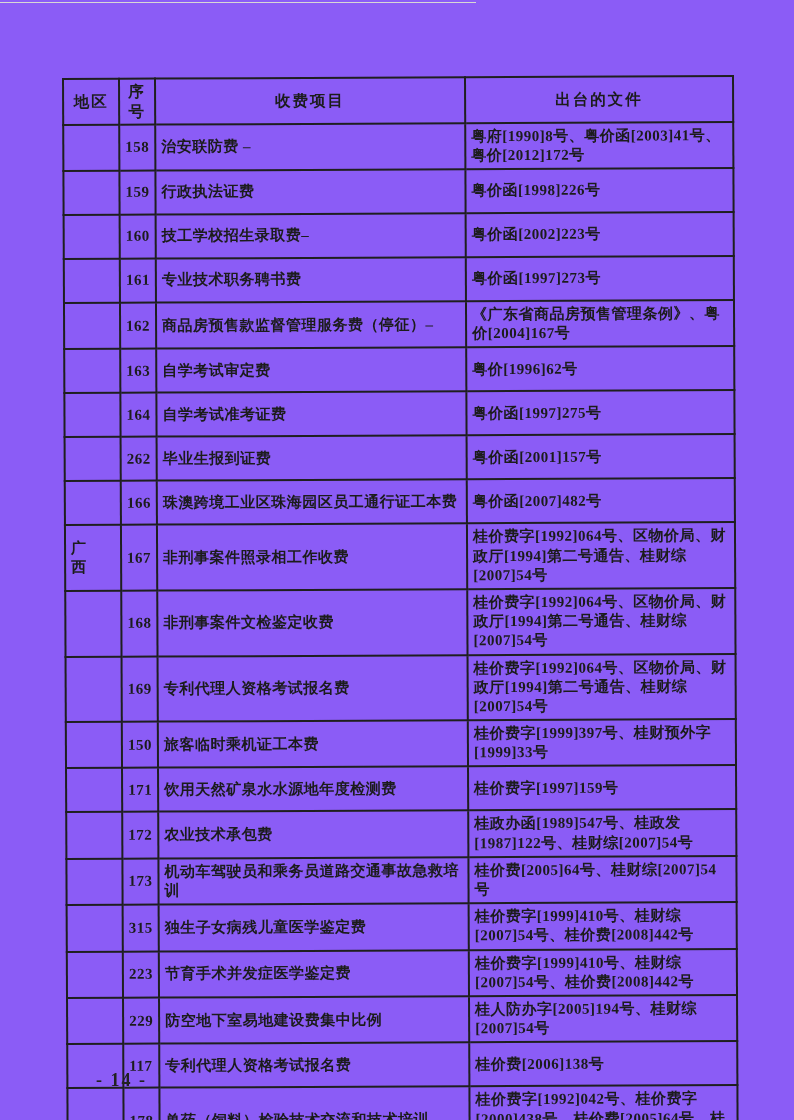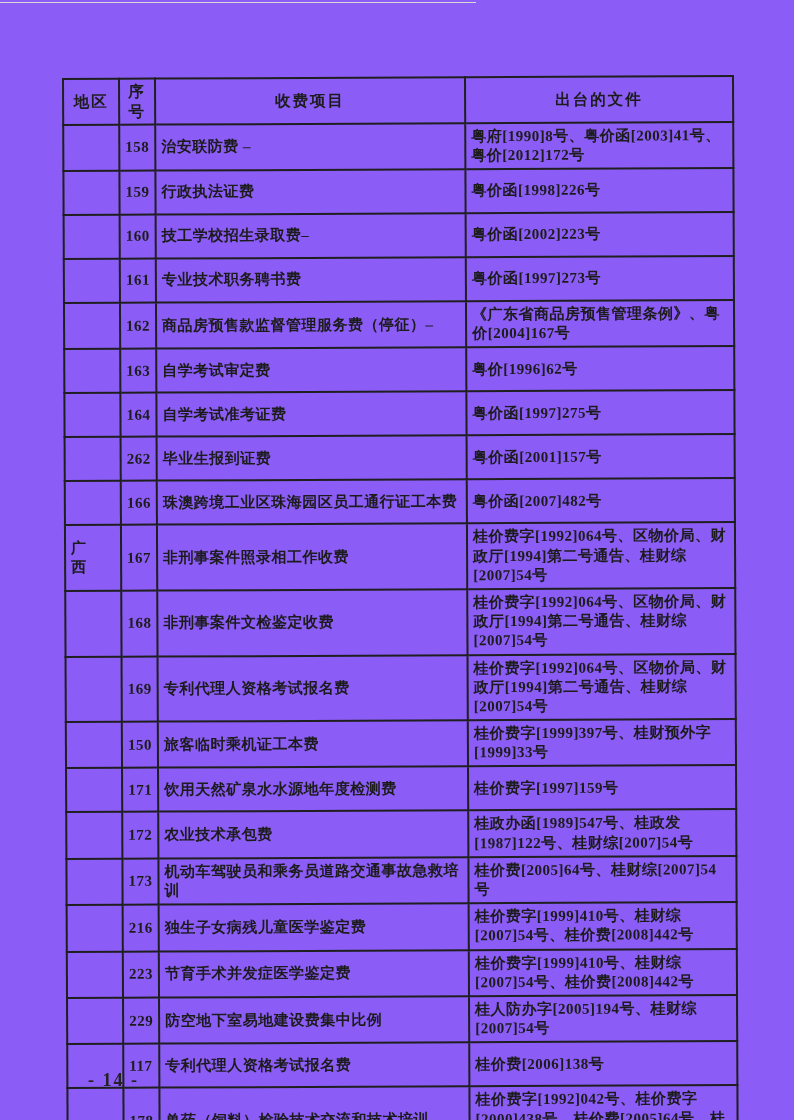--- a/index.html
+++ b/index.html
@@ -54,21 +54,21 @@
     font-weight: 700;
     letter-spacing: 2px;
     padding: 2px;
   }
   .c-region { text-align: left; padding: 2px; font-family: Liberation Serif, serif; }
   .c-no     { text-align: left; padding: 2px 1px; font-size: 15px; letter-spacing: 0; margin-top: 8px; }
   .c-item   { text-align: left; height: 36px; }
   .c-doc    { text-align: left; height: 36px; font-size: 14.5px; letter-spacing: 0.2px; }
   .footer {
     position: absolute;
-    left: 88px;
+    left: 96px;
     top: 1070px;
     font-size: 18px;
     letter-spacing: 2px;
     font-weight: 600;
     color: #222;
   }
 </style>
 </head>
 <body>
 
@@ -199,21 +199,21 @@
 
   <tr>
     <td class="c-region"></td>
     <td class="c-no">173</td>
     <td class="c-item">机动车驾驶员和乘务员道路交通事故急救培训</td>
     <td class="c-doc">桂价费[2005]64号、桂财综[2007]54号</td>
   </tr>
 
   <tr>
     <td class="c-region"></td>
-    <td class="c-no">216</td>
+    <td class="c-no">315</td>
     <td class="c-item">独生子女病残儿童医学鉴定费</td>
     <td class="c-doc">桂价费字[1999]410号、桂财综[2007]54号、桂价费[2008]442号</td>
   </tr>
 
   <tr>
     <td class="c-region"></td>
     <td class="c-no">223</td>
     <td class="c-item">节育手术并发症医学鉴定费</td>
     <td class="c-doc">桂价费字[1999]410号、桂财综[2007]54号、桂价费[2008]442号</td>
   </tr>

